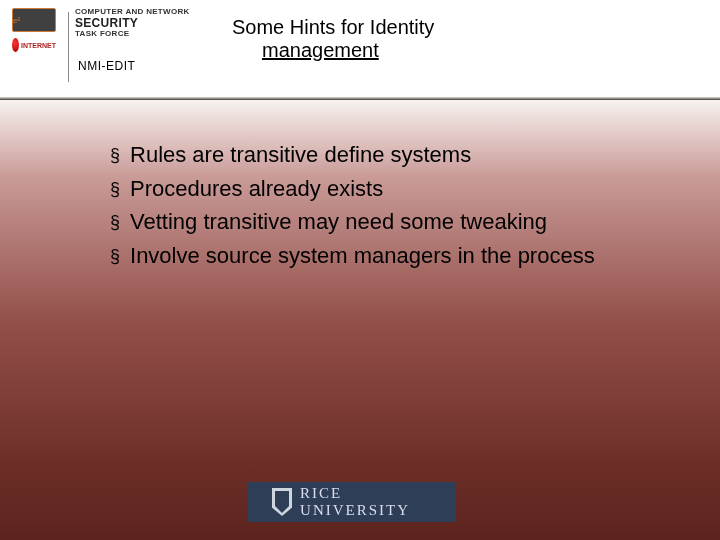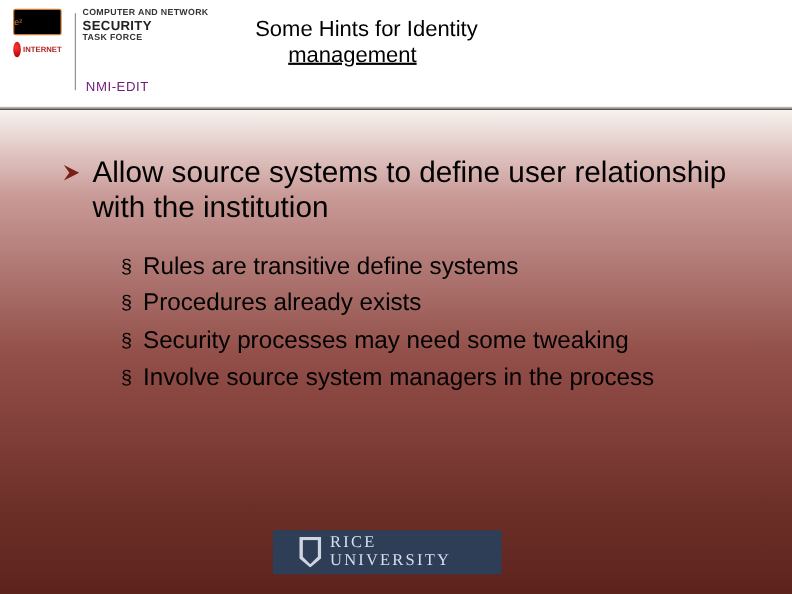--- a/index.html
+++ b/index.html
@@ -28,39 +28,39 @@
     border-bottom: 1px solid #5a534c;
   }
   .logo-block {
     position: absolute; top: 8px; left: 12px; width: 180px; height: 78px;
     display: flex; align-items: flex-start;
   }
   .logo-left { display: flex; flex-direction: column; gap: 2px; margin-right: 6px; }
   .educause-logo {
     width: 44px; height: 24px; border: 1px solid #cc7a33; border-radius: 2px;
     display: flex; align-items: center; justify-content: flex-start;
-    font-size: 8px; color: #cc7a33; background: #000000;
+    font-size: 8px; color: #cc7a33; background: #404040;
   }
   .internet2-logo {
     width: 44px; height: 22px;
     display: flex; align-items: center; justify-content: center;
     font-size: 7px; font-weight: bold; color: #b22222;
   }
   .i2-swoosh { width: 14px; height: 14px; border-radius: 50%;
     background: radial-gradient(circle at 35% 35%, #ff3333, #aa0000);
     margin-right: 2px; position: relative; }
   .vline { width: 1px; background: #888; align-self: stretch; margin: 4px 6px; }
   .security-tf {
     font-size: 8px; line-height: 1.1; color: #333; text-transform: uppercase;
     letter-spacing: 0.3px; font-weight: 600;
   }
   .security-tf .big { font-size: 12px; font-weight: 800; color: #222; }
   .nmi {
-    position: absolute; left: 78px; top: 72px; font-size: 12px;
-    color: #701a75; letter-spacing: 0.5px;
+    position: absolute; left: 78px; top: 59px; font-size: 12px;
+    color: #000000; letter-spacing: 0.5px;
   }
   .title {
     position: absolute; left: 232px; top: 16px; right: 20px;
     font-size: 20px; color: #000; line-height: 1.15;
   }
   .title .uline { text-decoration: underline; margin-left: 30px; }
   .content {
     position: absolute; left: 58px; top: 140px; right: 30px;
     color: #000;
   }
@@ -123,38 +123,32 @@
     <div class="nmi">NMI-EDIT</div>
     <div class="header-divider"></div>
   </div>
 
   <div class="title">
     <span>Some Hints for Identity</span><br>
     <span class="uline">management</span>
   </div>
 
   <div class="content">
-    <div class="bullet1">
-      <svg class="arrow" width="16" height="14" viewBox="0 0 16 14">
-        <polygon points="0,0 14,7 0,14 5,7" fill="#7a1f18"></polygon>
-      </svg>
-      <div class="bullet1-text">Allow source systems to define user relationship with the institution</div>
-    </div>
     <div class="sublist">
       <div class="sub">
         <span class="sq">§</span>
         <span class="sub-text">Rules are transitive define systems</span>
       </div>
       <div class="sub">
         <span class="sq">§</span>
         <span class="sub-text">Procedures already exists</span>
       </div>
       <div class="sub">
         <span class="sq">§</span>
-        <span class="sub-text">Security processes may need some tweaking</span>
+        <span class="sub-text">Vetting transitive may need some tweaking</span>
       </div>
       <div class="sub">
         <span class="sq">§</span>
         <span class="sub-text">Involve source system managers in the process</span>
       </div>
     </div>
   </div>
 
   <div class="footer-logo">
     <div class="shield"></div>

